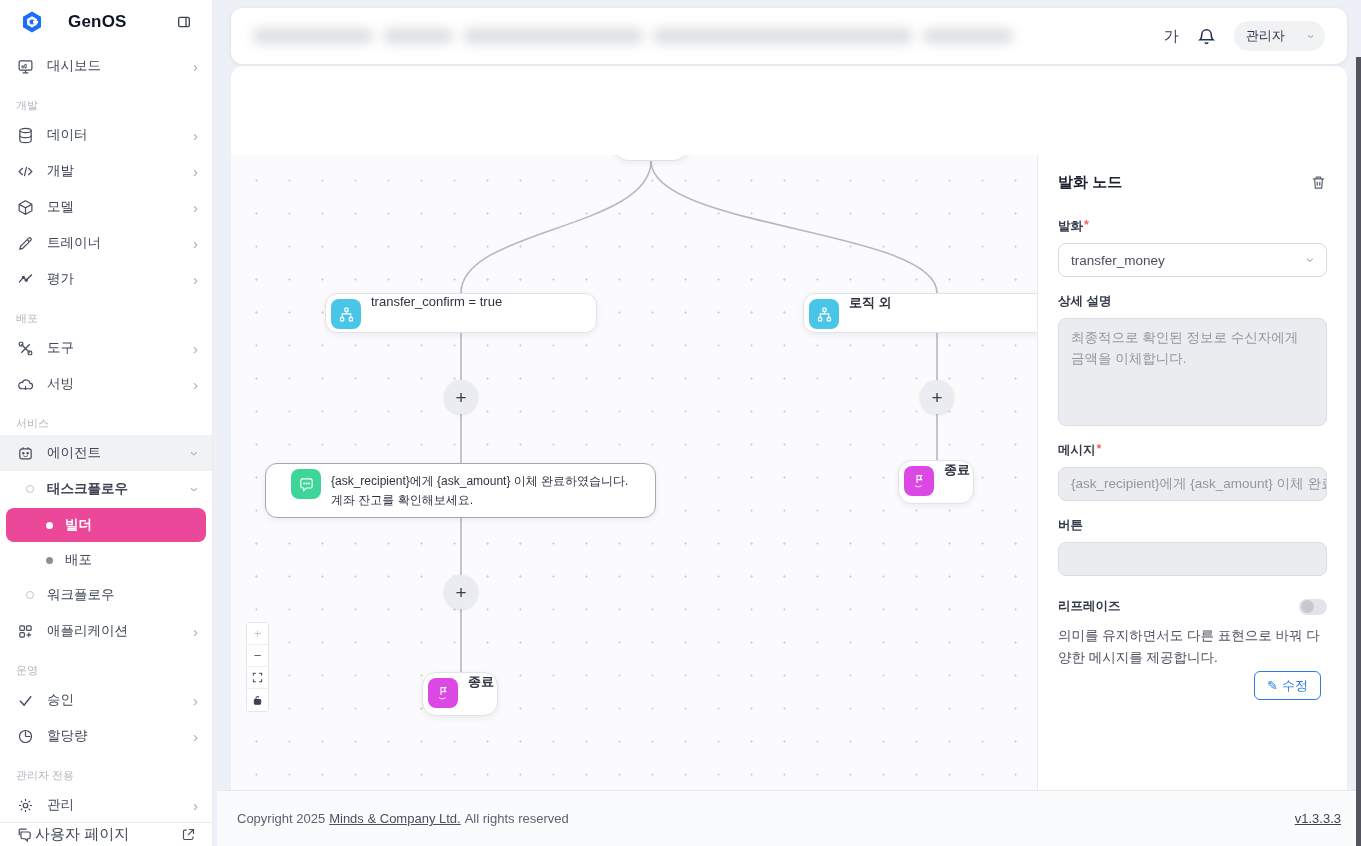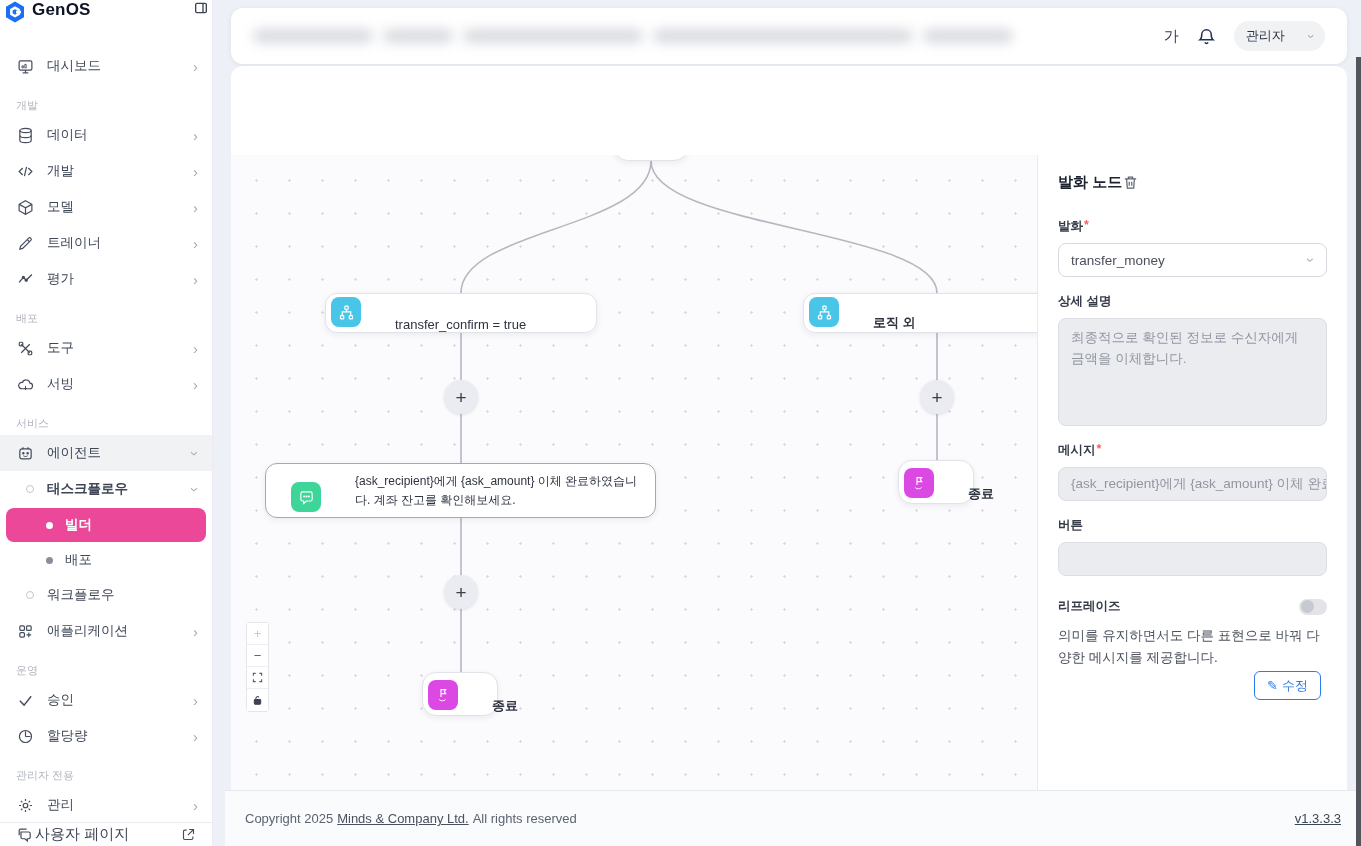--- a/index.html
+++ b/index.html
@@ -2,21 +2,21 @@
 <html><head>
 <meta charset="utf-8">
 <style>
   * { margin:0; padding:0; box-sizing:border-box; }
   html,body { width:1361px; height:846px; overflow:hidden;
     font-family:"Liberation Sans","DejaVu Sans",sans-serif; background:#edf0f6; color:#2f3545; }
 
   
   .sidebar { position:absolute; left:0; top:0; width:213px; height:846px; background:#fff;
     border-right:1px solid #ececf0; z-index:5; display:flex; flex-direction:column; }
-  .sb-head { height:44px; display:flex; align-items:flex-start; padding:0 3px; gap:5px; }
+  .sb-head { height:44px; display:flex; align-items:center; padding:0 20px; gap:24px; }
   .sb-logo-text { font-size:17px; font-weight:bold; color:#0d1426; letter-spacing:.2px; }
   .sb-collapse { margin-left:auto; color:#3c4250; cursor:pointer; }
   .sb-nav { flex:1; overflow:hidden; padding-top:4px; }
   .sb-section { font-size:11px; color:#b2b6bf; padding:14px 16px 4px; }
   .sb-item { display:flex; align-items:center; height:36px; padding:0 14px 0 16px; gap:13px;
     font-size:13.5px; color:#3f4756; cursor:pointer; }
   .sb-item .ic { width:18px; height:18px; flex:0 0 18px; display:flex; align-items:center; justify-content:center; }
   .chev { margin-left:auto; color:#a6abb5; font-size:15px; line-height:1; }
   .chev.down { transform:rotate(90deg); }
   .sb-item.gray { background:#f1f2f4; }
@@ -56,42 +56,42 @@
     border:none; border-radius:8px; display:flex; align-items:center; justify-content:center; cursor:pointer; }
 
   .body-row { position:absolute; top:89px; bottom:0; left:0; right:0; display:flex; }
 
   
   .canvas { flex:1; position:relative; overflow:hidden; background-color:#fbfbfd;
     background-image:radial-gradient(#d9dade 1.1px, transparent 1.3px);
     background-size:33px 33px; background-position:9px 9px; }
   .edges { position:absolute; left:0; top:0; pointer-events:none; }
   .node { position:absolute; background:#fff; border:1px solid #e2e3e9; border-radius:12px;
-    box-shadow:0 2px 6px rgba(25,35,65,.07); display:flex; align-items:flex-end; cursor:pointer;gap:24px; }
+    box-shadow:0 2px 6px rgba(25,35,65,.07); display:flex; align-items:flex-start; cursor:pointer; }
   .node .nicon { width:30px; height:30px; border-radius:8px; margin:5px 10px 5px 5px; flex:0 0 30px;
     display:flex; align-items:center; justify-content:center; }
   .nicon.cyan { background:#49c5e8; }
   .nicon.green { background:#3ed598; }
   .nicon.magenta { background:#dc48e4; }
   .node-label { font-size:13px; color:#2e3340; padding-right:14px; white-space:nowrap; }
   .node.selected { border:1.5px solid #a3a8b3; }
   .node-msg-label { font-size:12px; color:#2e3340; line-height:1.55; padding:8px 14px 8px 0; }
   .plus-btn { position:absolute; width:34px; height:34px; border-radius:50%; background:#ebecf1;
     border:none; color:#3a3f4a; font-size:19px; line-height:1; cursor:pointer;
     display:flex; align-items:center; justify-content:center; box-shadow:0 1px 3px rgba(25,35,65,.12); }
   .cv-controls { position:absolute; left:15px; top:467px; width:23px; background:#fff;
     border:1px solid #e5e6ea; border-radius:3px; display:flex; flex-direction:column; }
   .cv-btn { height:22px; border:none; background:#fff; border-bottom:1px solid #eceef1; cursor:pointer;
     font-size:13px; color:#555a64; display:flex; align-items:center; justify-content:center; }
   .cv-btn:last-child { border-bottom:none; }
   .cv-btn.dim { color:#c6c8cd; }
 
   
   .panel { width:310px; border-left:1px solid #e9eaef; background:#fff; padding:18px 20px; position:relative; }
-  .panel-head { display:flex; align-items:center; margin-bottom:26px; }
+  .panel-head { display:flex; align-items:center; justify-content:space-between; margin-bottom:26px; }
   .panel-title { font-size:15px; font-weight:bold; color:#1c2130; }
   .icon-btn { background:none; border:none; cursor:pointer; display:flex; padding:0; }
   .f-label { font-size:12.5px; color:#353b49; font-weight:bold; margin:16px 0 8px; display:flex; }
   .req { color:#f26464; margin-left:1px; }
   .select-box { height:34px; border:1px solid #d6d9e0; border-radius:8px; display:flex; align-items:center;
     padding:0 12px; font-size:13.5px; color:#4a4f5a; cursor:pointer; background:#fff; }
   .select-box .chev { font-size:14px; }
   .dis-area { height:108px; background:#ebecf0; border:1px solid #dcdde2; border-radius:8px;
     padding:9px 12px; font-size:13.5px; color:#9196a1; line-height:1.55; }
   .dis-input { height:34px; background:#ebecf0; border:1px solid #dcdde2; border-radius:8px;
@@ -100,21 +100,21 @@
   .toggle-row { display:flex; align-items:center; justify-content:space-between; margin-top:22px; }
   .toggle { width:28px; height:16px; background:#e3e4e9; border-radius:9px; position:relative; cursor:pointer; }
   .toggle .knob { position:absolute; left:2px; top:1.5px; width:13px; height:13px; border-radius:50%;
     background:#c7c9d0; }
   .help-text { font-size:13.5px; color:#4c525e; line-height:1.6; margin-top:10px; }
   .edit-btn { position:absolute; right:26px; top:516px; height:29px; padding:0 12px; background:#fff;
     border:1px solid #2b7ce9; border-radius:6px; color:#2779e8; font-size:13px; cursor:pointer;
     display:flex; align-items:center; gap:4px; font-family:inherit; }
 
   
-  .footer { position:absolute; left:12px; right:0; bottom:0; height:56px; background:#fafbfd;
+  .footer { position:absolute; left:4px; right:0; bottom:0; height:56px; background:#fafbfd;
     border-top:1px solid #e7e8ec; display:flex; align-items:center; padding:15px 20px;
     font-size:13px; color:#5b6270; }
   .footer .link { text-decoration:underline; color:#4a505c; margin:0 4px; cursor:pointer; }
   .footer .version { margin-left:auto; text-decoration:underline; color:#3b4654; cursor:pointer; }
 
   .scroll-strip { position:absolute; right:0; top:57px; bottom:0; width:5px; background:#53555c; z-index:9; }
 
   svg { display:block; }
 </style>
 </head>

